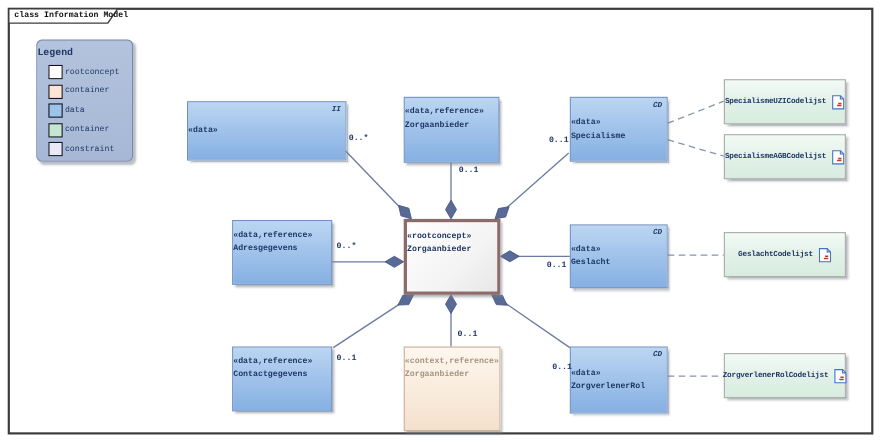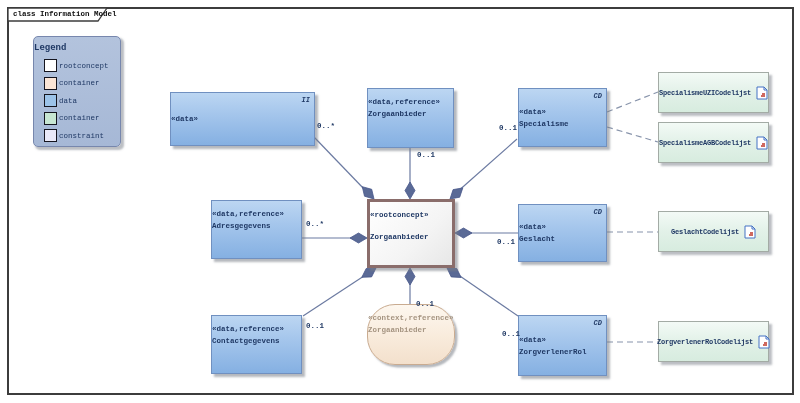--- a/index.html
+++ b/index.html
@@ -142,37 +142,37 @@
     <span class="corner-mark">CD</span>
     <span class="stereo">«data»</span>
     <span class="nname">Specialisme</span>
   </div>
 
   <div class="node data top-v" style="left:211px;top:200px;width:91px;height:59px;">
     <span class="stereo">«data,reference»</span>
     <span class="nname">Adresgegevens</span>
   </div>
 
-  <div class="node rootconcept top-v" style="left:367px;top:199px;width:88px;height:69px;gap:10px;">
+  <div class="node rootconcept top-v" style="left:367px;top:199px;width:88px;height:69px;">
     <span class="stereo">«rootconcept»</span>
     <span class="nname">Zorgaanbieder</span>
   </div>
 
   <div class="node data center-v" style="left:518px;top:204px;width:89px;height:58px;">
     <span class="corner-mark">CD</span>
     <span class="stereo">«data»</span>
     <span class="nname">Geslacht</span>
   </div>
 
   <div class="node data top-v" style="left:211px;top:315px;width:91px;height:59px;">
     <span class="stereo">«data,reference»</span>
     <span class="nname">Contactgegevens</span>
   </div>
 
-  <div class="node container top-v" style="left:367px;top:304px;width:88px;height:61px;border-radius:28px;">
+  <div class="node container top-v" style="left:367px;top:315px;width:88px;height:77px;">
     <span class="stereo">«context,reference»</span>
     <span class="nname">Zorgaanbieder</span>
   </div>
 
   <div class="node data center-v" style="left:518px;top:315px;width:89px;height:61px;">
     <span class="corner-mark">CD</span>
     <span class="stereo">«data»</span>
     <span class="nname">ZorgverlenerRol</span>
   </div>
 

